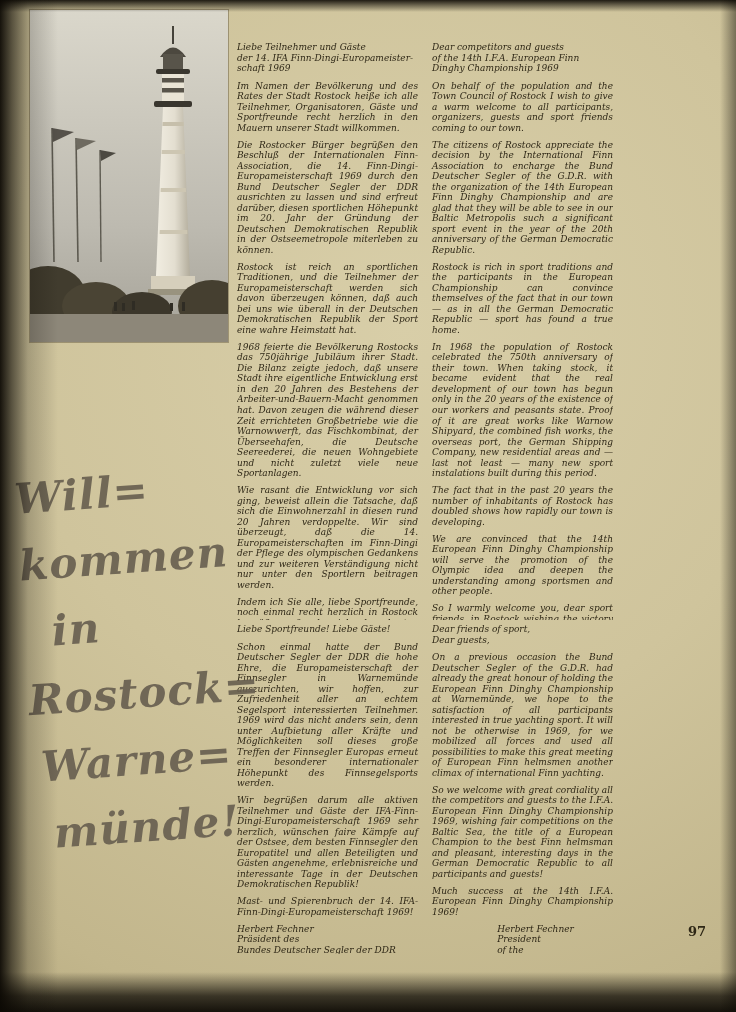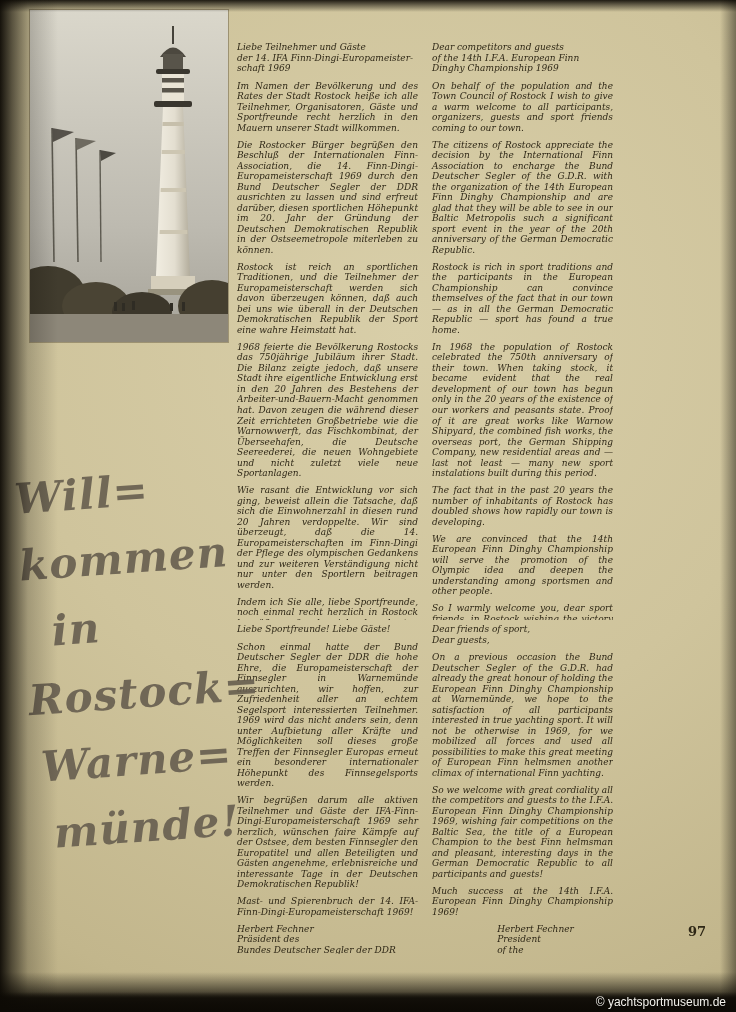--- a/index.html
+++ b/index.html
@@ -188,16 +188,13 @@
 of the
 Bund Deutscher Segler der DDR</p>
       </div>
     </div>
 
     <div class="page-number">97</div>
   </div>
 
   <div class="vignette"></div>
 
-  <div class="watermark-band">
-    <span class="watermark">© yachtsportmuseum.de</span>
-  </div>
 </div>
 
 </body></html>

